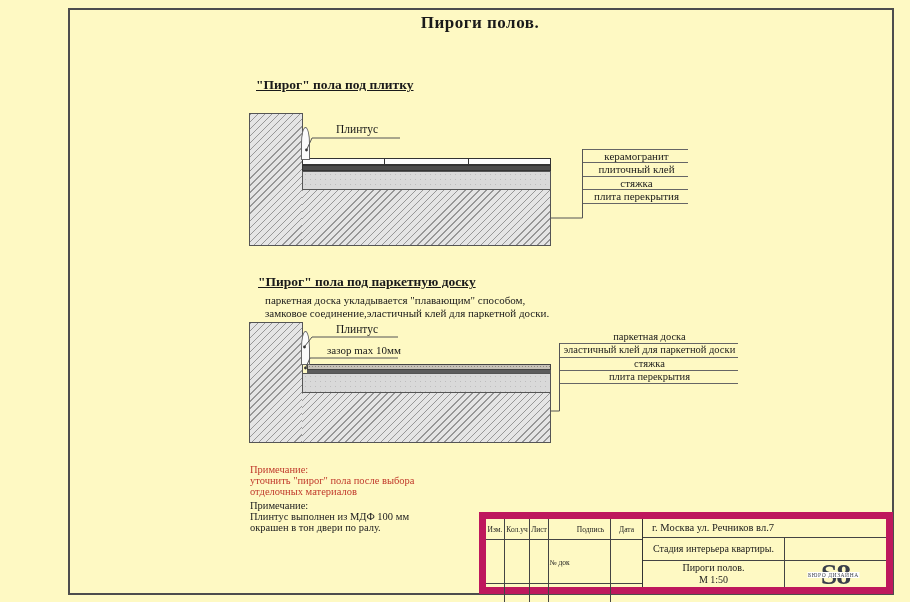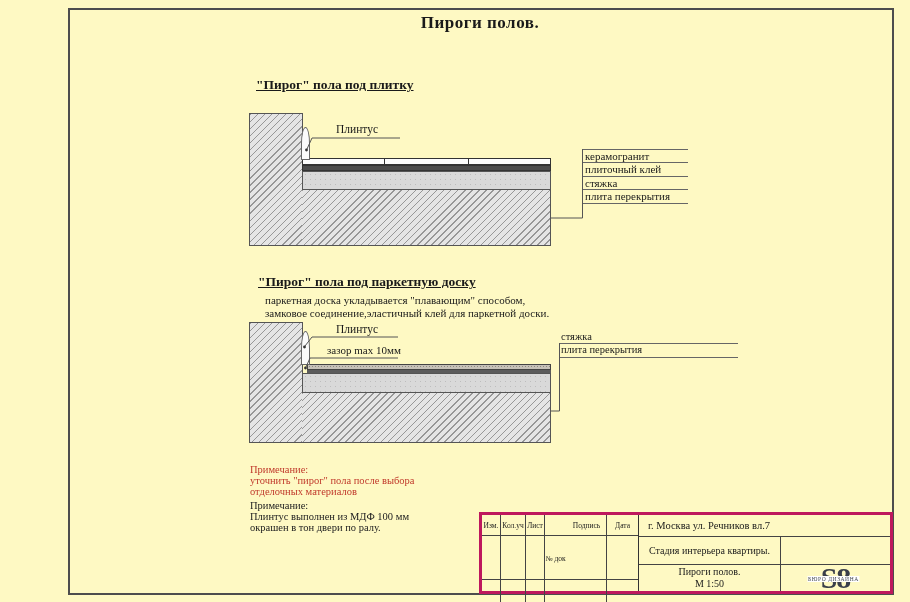--- a/index.html
+++ b/index.html
@@ -39,33 +39,33 @@
 
   .skirt{background:#fbfbfb;border:1px solid #666;border-radius:60% 60% 0 0;box-sizing:border-box;}
   .skirt1{left:301px;top:127px;width:9px;height:33px;}
   .skirt2{left:301px;top:331px;width:9px;height:34px;}
 
   .small-label{font-size:11.5px;white-space:nowrap;}
   .plintus1{left:336px;top:123px;}
   .plintus2{left:336px;top:323px;}
   .gap-label{left:327px;top:344px;font-size:11px;white-space:nowrap;}
 
-  .callout{display:flex;flex-direction:column;}
+  .callout{display:flex;flex-direction:column;text-align:center;}
   .callout1{left:582px;top:149px;width:106px;}
   .callout1 .co-row{height:12.4px;border-bottom:1px solid #666;font-size:11px;line-height:12px;padding-left:3px;white-space:nowrap;overflow:visible;}
   .callout1 .co-row:first-child{border-top:1px solid #666;}
   .callout2{left:559px;top:331px;width:179px;}
   .callout2 .co-row{height:12.3px;border-bottom:1px solid #666;font-size:10.5px;line-height:11.5px;padding-left:2px;white-space:nowrap;}
 
   .note{font-size:10.5px;line-height:11.2px;white-space:nowrap;}
   .note-red{left:250px;top:464px;color:#c0392b;}
   .note-black{left:250px;top:500px;color:#222;}
 
   
-  .tblock{left:479px;top:512px;width:414px;height:82px;border:3px solid #be185d;display:flex;box-sizing:border-box;font-size:8px;}
+  .tblock{left:479px;top:512px;width:414px;height:82px;border:7px solid #be185d;display:flex;box-sizing:border-box;font-size:8px;}
   .tblock *{box-sizing:border-box;}
   .rev-table{width:157px;display:flex;flex-direction:column;border-right:1px solid #333;}
   .rev-head{display:flex;height:21px;border-bottom:1px solid #444;}
   .rev-head .rc{border-right:1px solid #444;display:flex;align-items:center;justify-content:center;font-size:7.5px;text-align:center;}
   .rev-row{display:flex;flex:1;border-bottom:1px solid #444;}
   .rev-row:last-child{border-bottom:none;}
   .rev-row .rc{border-right:1px solid #444;}
   .rc:last-child{border-right:none;}
   .c1{width:19px;} .c2{width:25px;} .c3{width:19px;} .c4{width:22px;margin-top:43px;} .c5{width:40px;} .c6{flex:1;}
 
@@ -125,20 +125,22 @@
   <div class="abs hatch wall2"></div>
   <div class="abs hatch slab2"></div>
   <div class="abs screed screed2"></div>
   <div class="abs glue2"></div>
   <div class="abs board2"></div>
   <div class="abs skirt skirt2"></div>
   <div class="abs small-label plintus2">Плинтус</div>
   <div class="abs gap-label">зазор max 10мм</div>
 
   <div class="abs callout callout2">
+    <div class="co-row">паркетная доска</div>
+    <div class="co-row">эластичный клей для паркетной доски</div>
     <div class="co-row">стяжка</div>
     <div class="co-row">плита перекрытия</div>
   </div>
 
   <div class="abs note note-red">
     <div>Примечание:</div>
     <div>уточнить "пирог" пола после выбора</div>
     <div>отделочных материалов</div>
   </div>
   <div class="abs note note-black">

